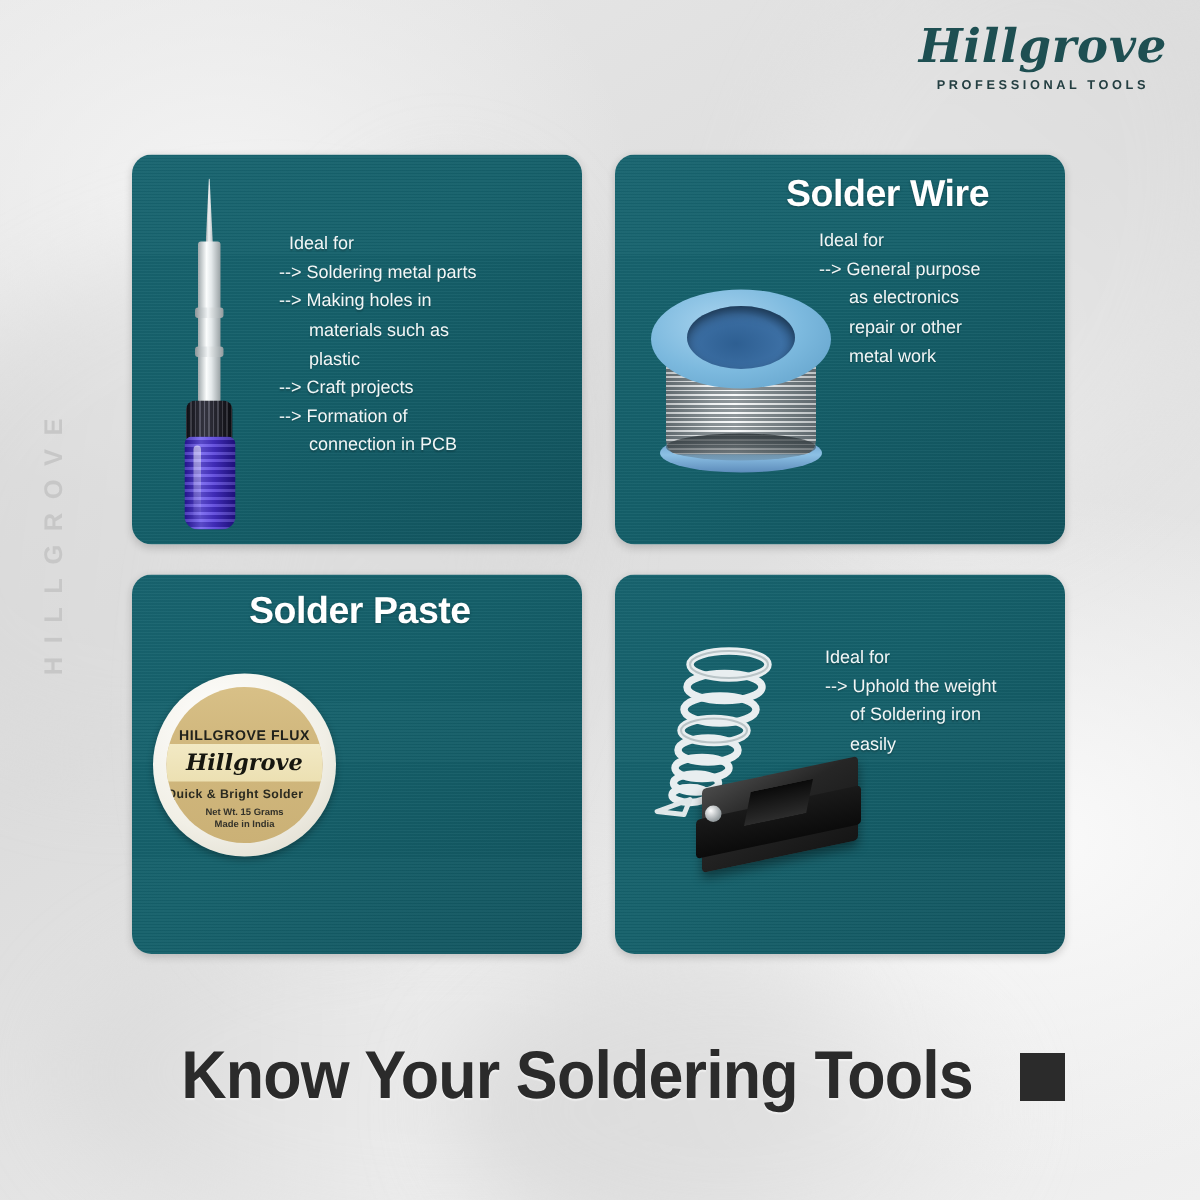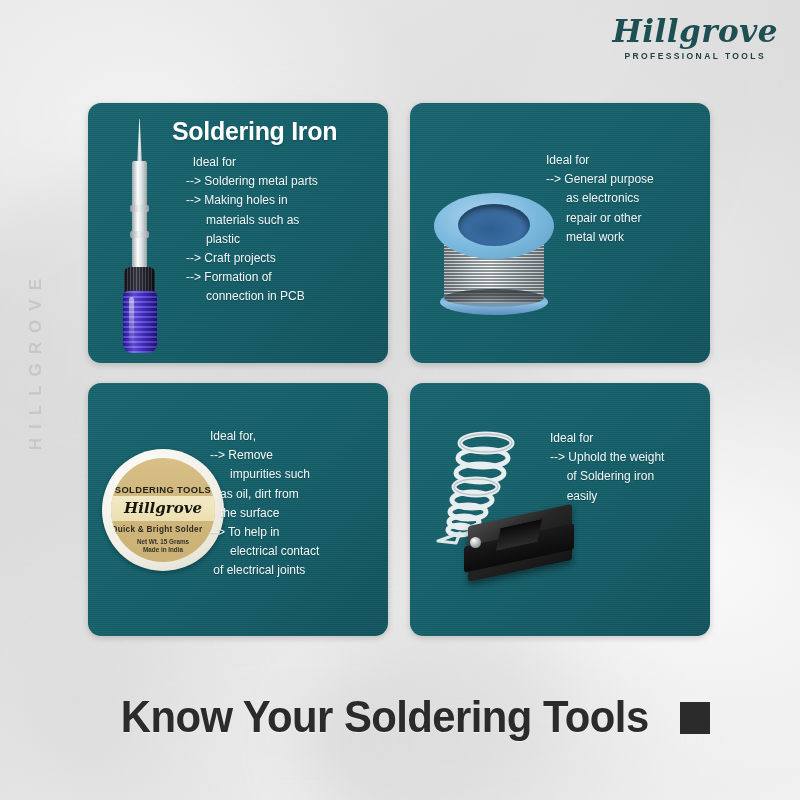--- a/index.html
+++ b/index.html
@@ -269,70 +269,63 @@
     <div class="body">
       <div class="iron">
         <div class="tip"></div>
         <div class="barrel"></div>
         <div class="ring r1"></div>
         <div class="ring r2"></div>
         <div class="collar"></div>
         <div class="handle"></div>
         <div class="gleam"></div>
       </div>
-      <div class="title">Soldering Iron</div>
       <div class="copy">  Ideal for
 --&gt; Soldering metal parts
 --&gt; Making holes in
       materials such as
       plastic
 --&gt; Craft projects
 --&gt; Formation of
       connection in PCB</div>
     </div>
   </div>
 
   <div class="card c2">
     <div class="body">
       <div class="spool">
         <div class="botflange"></div>
         <div class="drum"></div>
         <div class="drumshadow"></div>
         <div class="topflange"></div>
         <div class="hole"></div>
       </div>
+      <div class="title">Solder Wire</div>
       <div class="copy">Ideal for
 --&gt; General purpose
       as electronics
       repair or other
       metal work</div>
     </div>
   </div>
 
   <div class="card c3">
     <div class="body">
       <div class="tin">
         <div class="rim"></div>
         <div class="label">
           <div class="band"></div>
-          <div class="t-flux">SOLDERING TOOLS</div>
+          <div class="t-flux">HILLGROVE FLUX</div>
           <div class="t-brand">Hillgrove</div>
           <div class="t-tag">Quick &amp; Bright Solder</div>
           <div class="t-wt">Net Wt. 15 Grams
 Made in India</div>
         </div>
       </div>
-      <div class="copy">Ideal for,
---&gt; Remove
-      impurities such
-   as oil, dirt from
-   the surface
---&gt; To help in
-      electrical contact
- of electrical joints</div>
+      <div class="title">Solder Paste</div>
     </div>
   </div>
 
   <div class="card c4">
     <div class="body">
       <div class="stand">
         <svg class="coil" viewBox="0 0 96 116">
           <g fill="none" stroke="#e8eef0" stroke-width="5" stroke-linecap="round">
             <ellipse cx="56" cy="12" rx="26" ry="9"></ellipse>
             <ellipse cx="53" cy="27" rx="25" ry="9"></ellipse>

